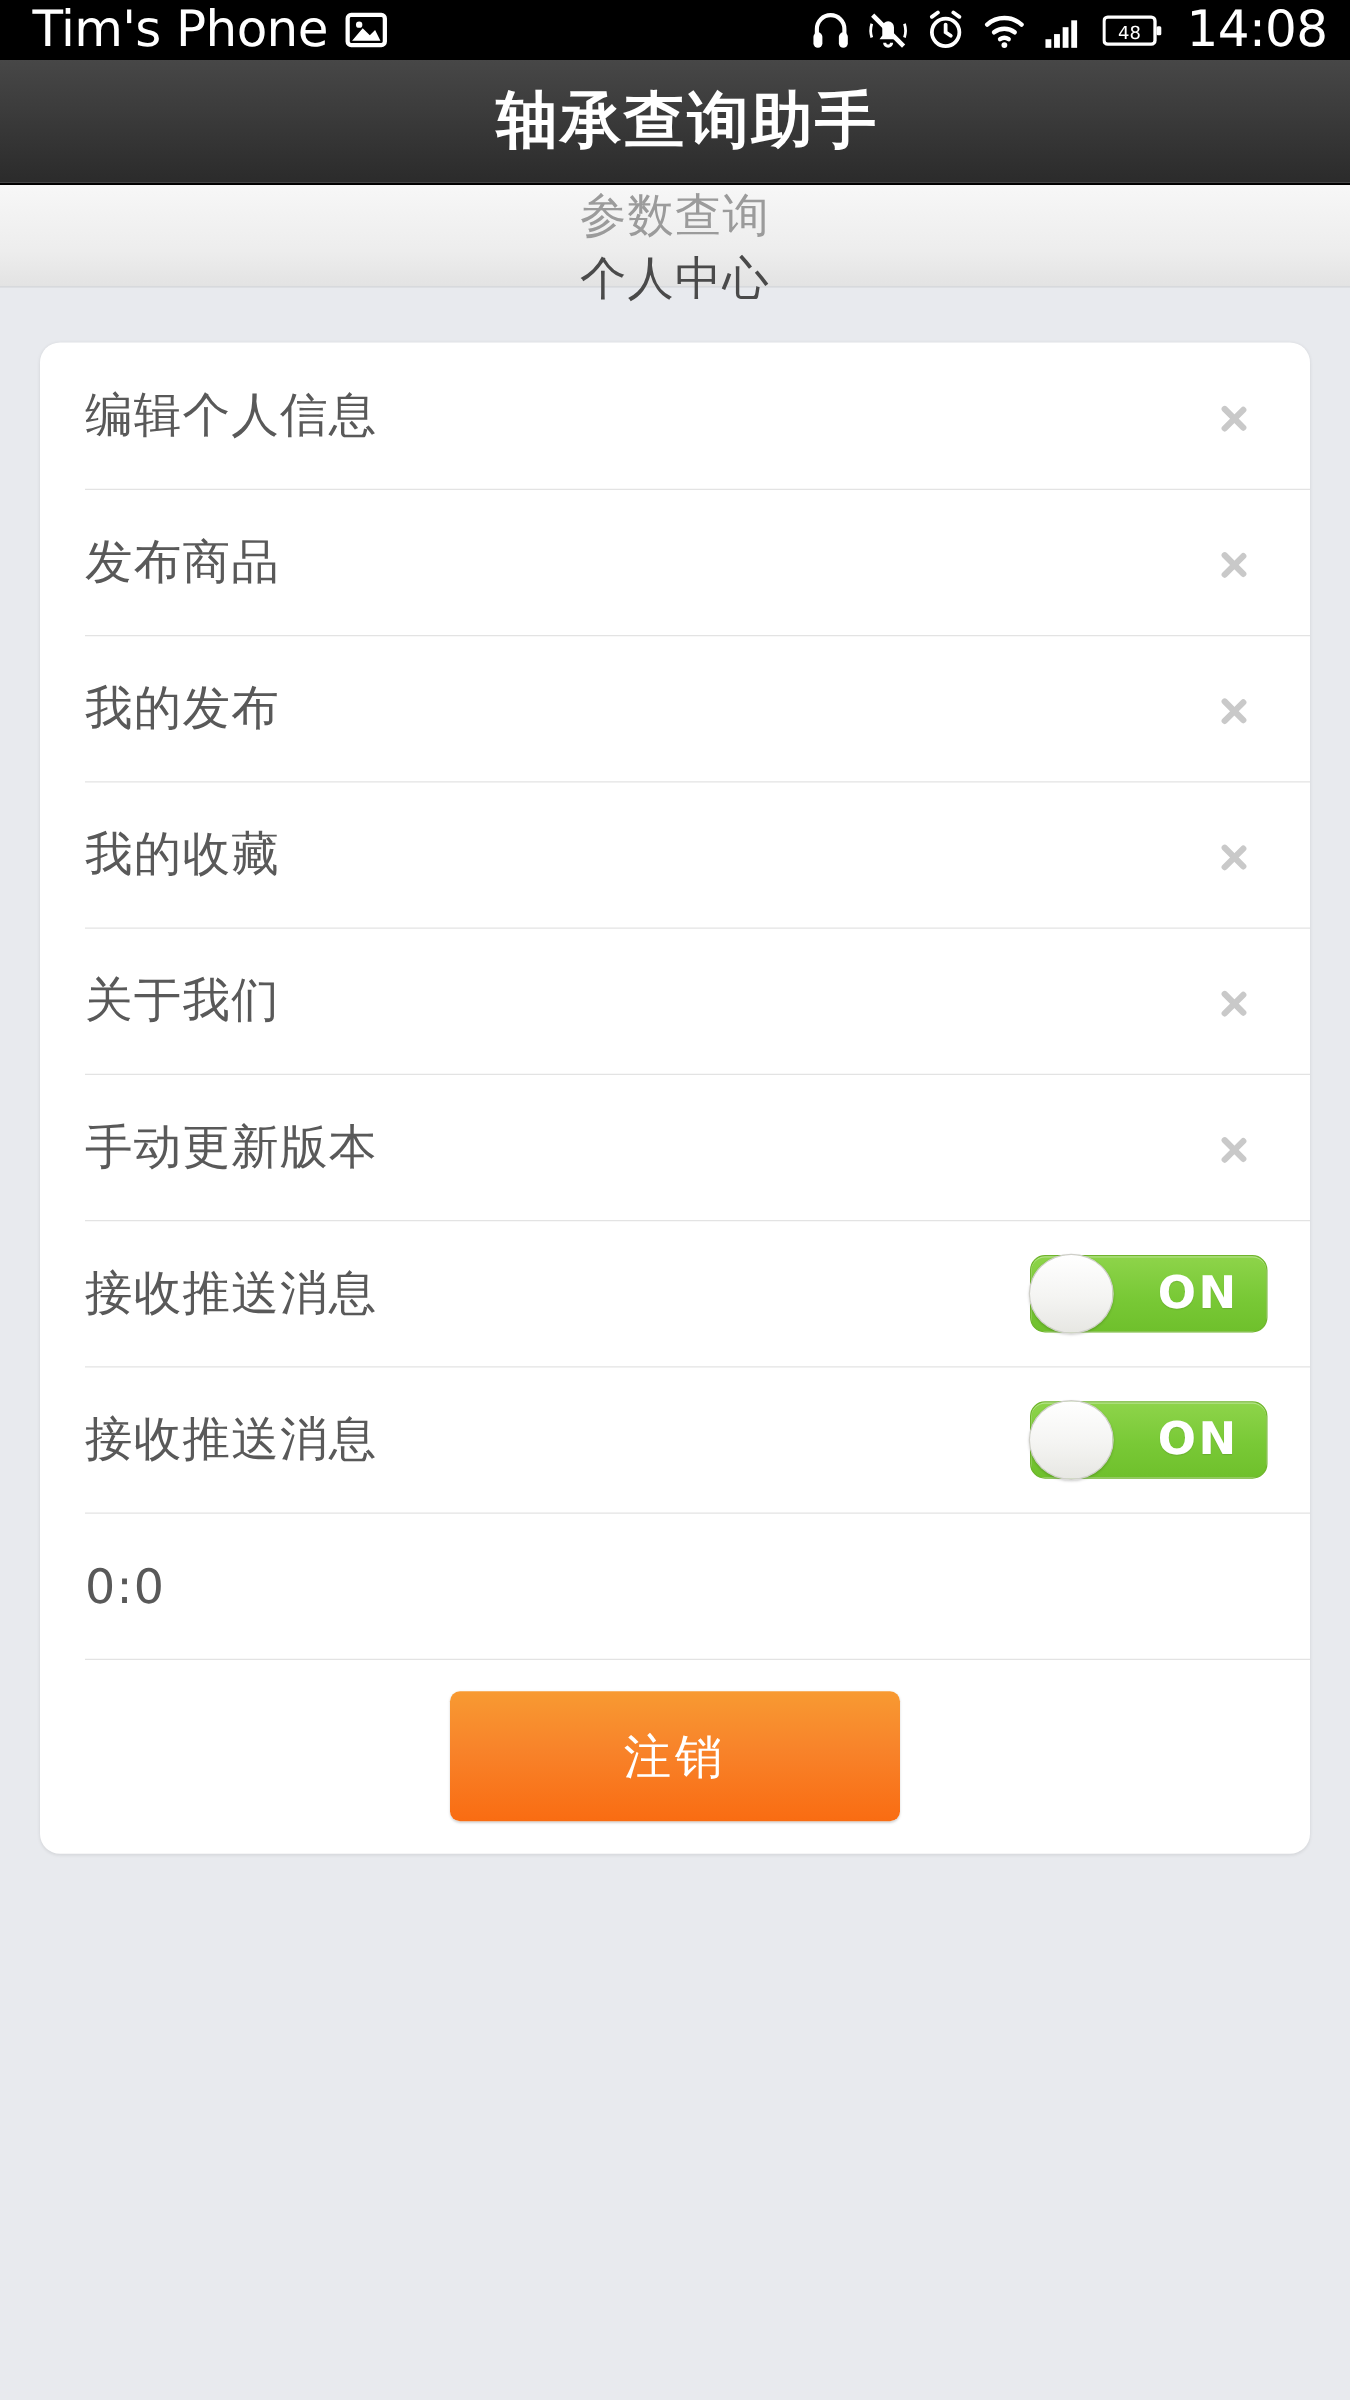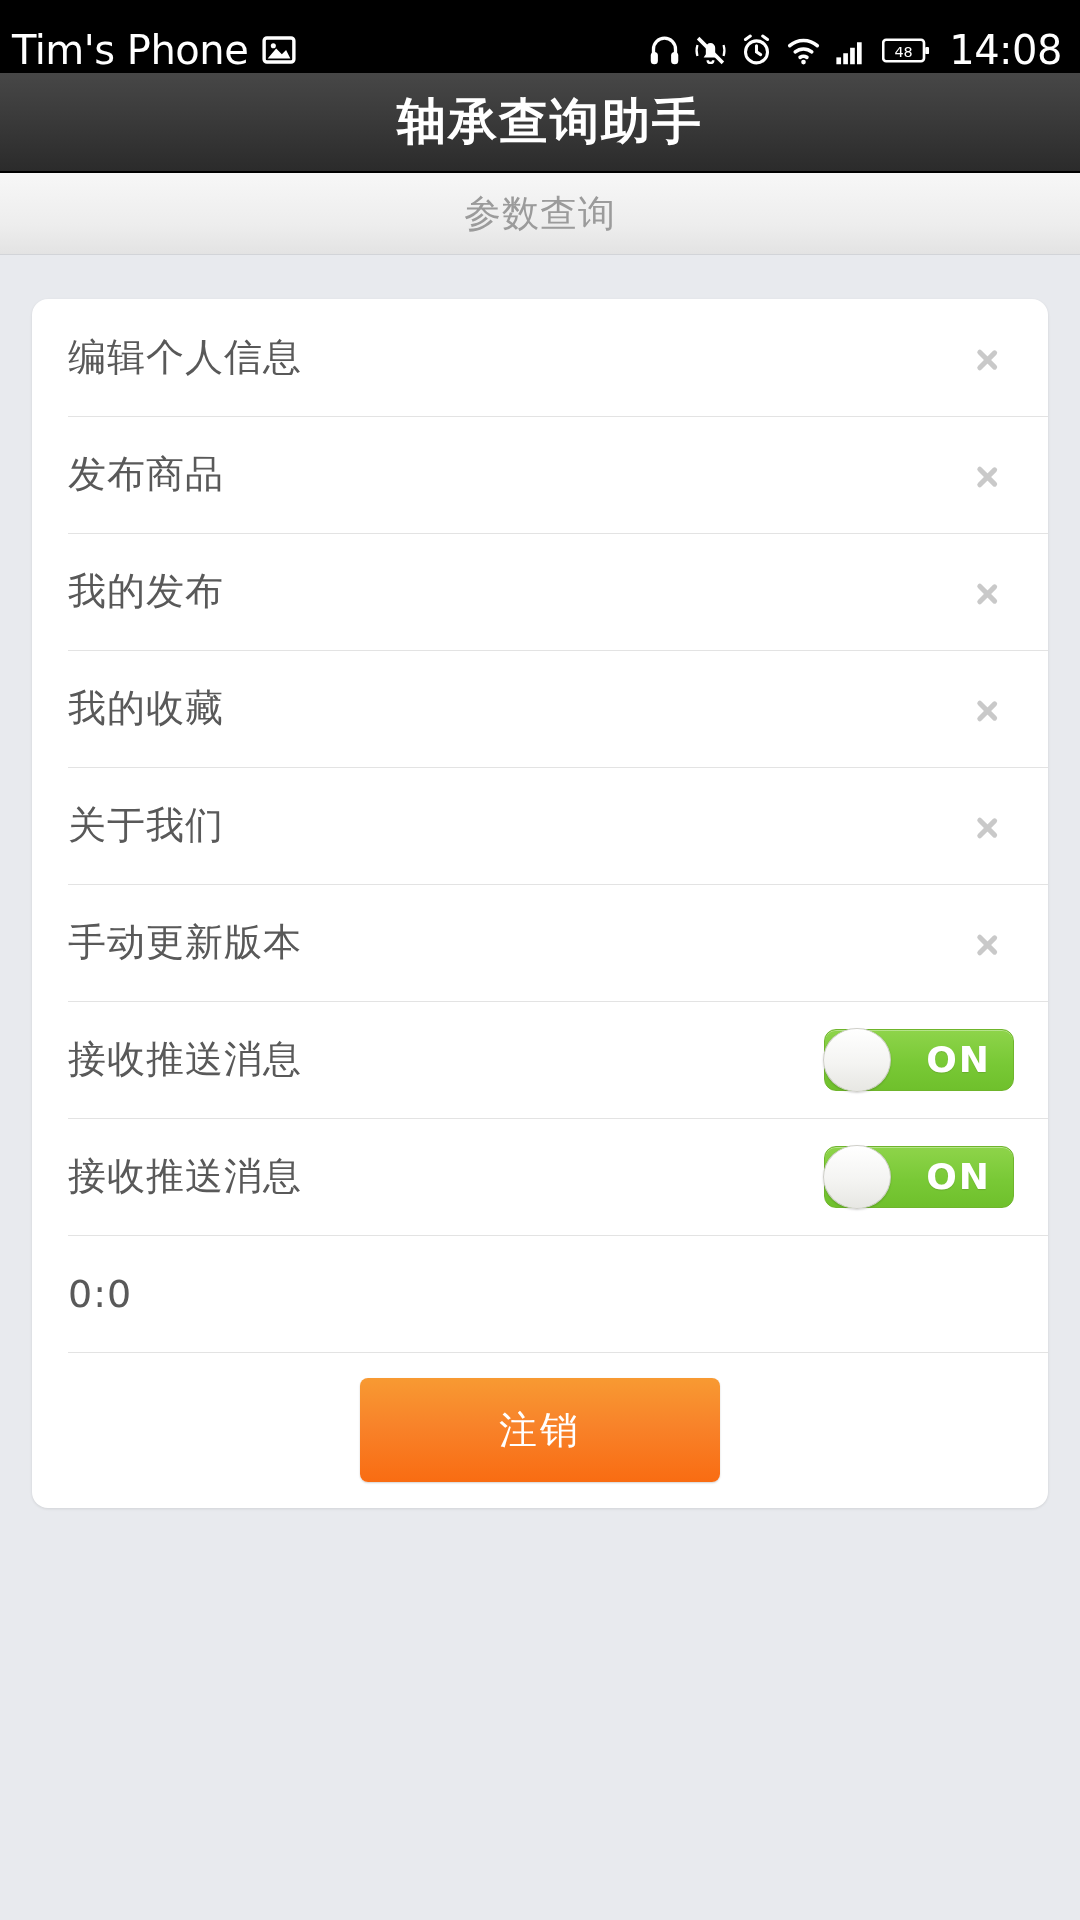--- a/index.html
+++ b/index.html
@@ -5,24 +5,24 @@
   * { margin:0; padding:0; box-sizing:border-box; }
   html, body {
     width:1080px; height:1920px;
     background:#e8eaee;
     font-family:"DejaVu Sans","Liberation Sans",sans-serif;
     overflow:hidden;
   }
 
   
   .statusbar{
-    height:73px; width:100%;
+    height:48px; width:100%;
     background:#000;
-    display:flex; align-items:flex-end;
-    padding:0 18px 0 12px;
+    display:flex; align-items:center;
+    padding:0 18px 0 26px;
     color:#fff;
   }
   .sb-left{ display:flex; align-items:center; gap:14px; }
   .sb-name{ font-size:40px; letter-spacing:-0.5px; font-family:"DejaVu Sans","Liberation Sans",sans-serif; }
   .sb-spacer{ flex:1; }
   .sb-right{ display:flex; align-items:center; gap:13px; }
   .sb-time{ font-size:40px; margin-left:6px; letter-spacing:-0.5px; }
   .sb-ico{ display:block; }
 
   
@@ -37,20 +37,21 @@
     letter-spacing:2px;
   }
 
   
   .tabbar{
     position:relative;
     height:82px; width:100%;
     background:linear-gradient(to bottom,#f7f7f7 0%,#ededed 65%,#e3e3e3 100%);
     display:flex; align-items:center;
     border-bottom:1px solid #d2d4d8;
+    flex-direction:column;
   }
   .tab{
     flex:1; text-align:center;
     font-size:37px; color:#9b9b9b;
     letter-spacing:1px;
     user-select:none;
   }
   .tab.active{ color:#4a4a4a; }
 
   
@@ -207,20 +208,21 @@
     <span class="sb-time">14:08</span>
   </div>
 </div>
 
 <div class="titlebar">
   <div class="title-text">轴承查询助手</div>
 </div>
 
 <div class="tabbar">
   <div class="tab">参数查询</div>
+  <div class="tab active">个人中心</div>
 </div>
 
 <div class="content">
   <div class="card">
 
     <div class="row">
       <span class="row-label">编辑个人信息</span>
       <span class="chevron"></span>
     </div>
 

